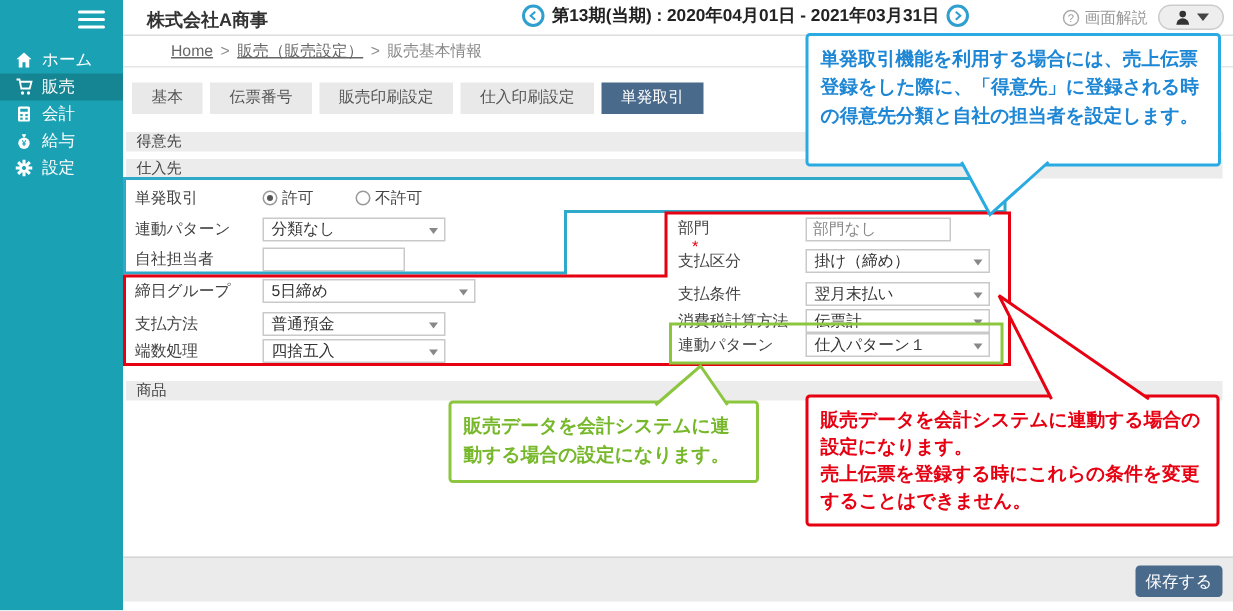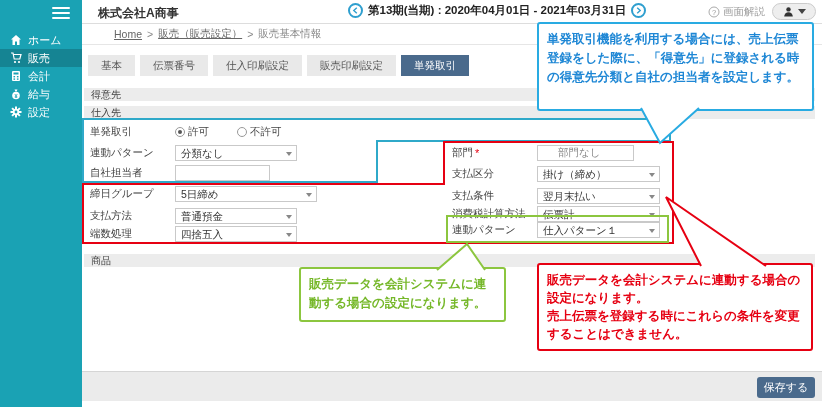--- a/index.html
+++ b/index.html
@@ -39,21 +39,21 @@
 
   
   .secbar { position:absolute; left:84px; width:731px; height:13px; background:#ececec; font-size:10px; line-height:13px; color:#444; padding-left:7px; }
 
   
   .frow { position:absolute; height:16px; display:flex; align-items:center; }
   .flabel { font-size:10.5px; color:#444; }
   .req { color:#e60012; margin-left:2px; }
   .fake-select { position:absolute; height:16px; background:#fff; border:1px solid #c9c9c9; font-size:10.5px; color:#333; line-height:14px; padding:0 14px 0 5px; cursor:pointer; }
   .fake-select .sel-caret { position:absolute; right:4px; top:6px; width:0; height:0; border-left:3.5px solid transparent; border-right:3.5px solid transparent; border-top:4px solid #888; }
-  .txt-input { position:absolute; height:16px; background:#fff; border:1px solid #c9c9c9; font-size:10.5px; color:#888; padding:0 20px; font-family:inherit; }
+  .txt-input { position:absolute; height:16px; background:#fff; border:1px solid #c9c9c9; font-size:10.5px; color:#888; padding:0 4px; font-family:inherit; }
   .radio-group { display:flex; gap:28px; align-items:center; font-size:10.5px; color:#444; }
   .radio { display:flex; align-items:center; gap:3px; cursor:pointer; }
   .radio .rb { width:10px; height:10px; border-radius:50%; border:1px solid #999; background:#fff; position:relative; }
   .radio.checked .rb::after { content:""; position:absolute; left:2px; top:2px; width:4px; height:4px; border-radius:50%; background:#555; }
 
   
   .footerbar { position:absolute; left:82px; top:371px; width:740px; height:30px; background:#ebebeb; border-top:1px solid #d5d5d5; }
   .save-btn { position:absolute; right:7px; top:5px; width:58px; height:21px; background:#4a6a8c; color:#fff; border:none; border-radius:3px; font-size:11px; cursor:pointer; font-family:inherit; }
 
   
@@ -162,22 +162,22 @@
     <a>Home</a>
     <span>&gt;</span>
     <a>販売（販売設定）</a>
     <span>&gt;</span>
     <span>販売基本情報</span>
   </div>
 
   <div class="tabs">
     <div class="tab">基本</div>
     <div class="tab">伝票番号</div>
+    <div class="tab">販売印刷設定</div>
     <div class="tab">仕入印刷設定</div>
-    <div class="tab">販売印刷設定</div>
     <div class="tab active">単発取引</div>
   </div>
 
   <div class="secbar" style="top:88px;">得意先</div>
   <div class="secbar" style="top:106px;">仕入先</div>
   <div class="secbar" style="top:254px;">商品</div>
 
   <div class="frow" style="left:90px; top:124px;">
     <span class="flabel">単発取引</span>
   </div>
@@ -210,21 +210,21 @@
   <div class="frow" style="left:90px; top:208px;">
       <span class="flabel">支払方法</span>
     </div>
   <div class="fake-select" style="left:175px; top:208px; width:122px;"><span>普通預金</span><span class="sel-caret"></span></div>
 
   <div class="frow" style="left:90px; top:226px;">
       <span class="flabel">端数処理</span>
     </div>
   <div class="fake-select" style="left:175px; top:226px; width:122px;"><span>四捨五入</span><span class="sel-caret"></span></div>
 
-  <div class="frow" style="left:452px; top:145px;">
+  <div class="frow" style="left:452px; top:145px;flex-direction:column;">
       <span class="flabel">部門</span>
       <span class="req">*</span>
     </div>
   <input class="txt-input" style="left: 537px; top: 145px; width: 97px;" value="部門なし">
 
   <div class="frow" style="left:452px; top:166px;">
       <span class="flabel">支払区分</span>
     </div>
   <div class="fake-select" style="left:537px; top:166px; width:123px;"><span>掛け（締め）</span><span class="sel-caret"></span></div>
 

